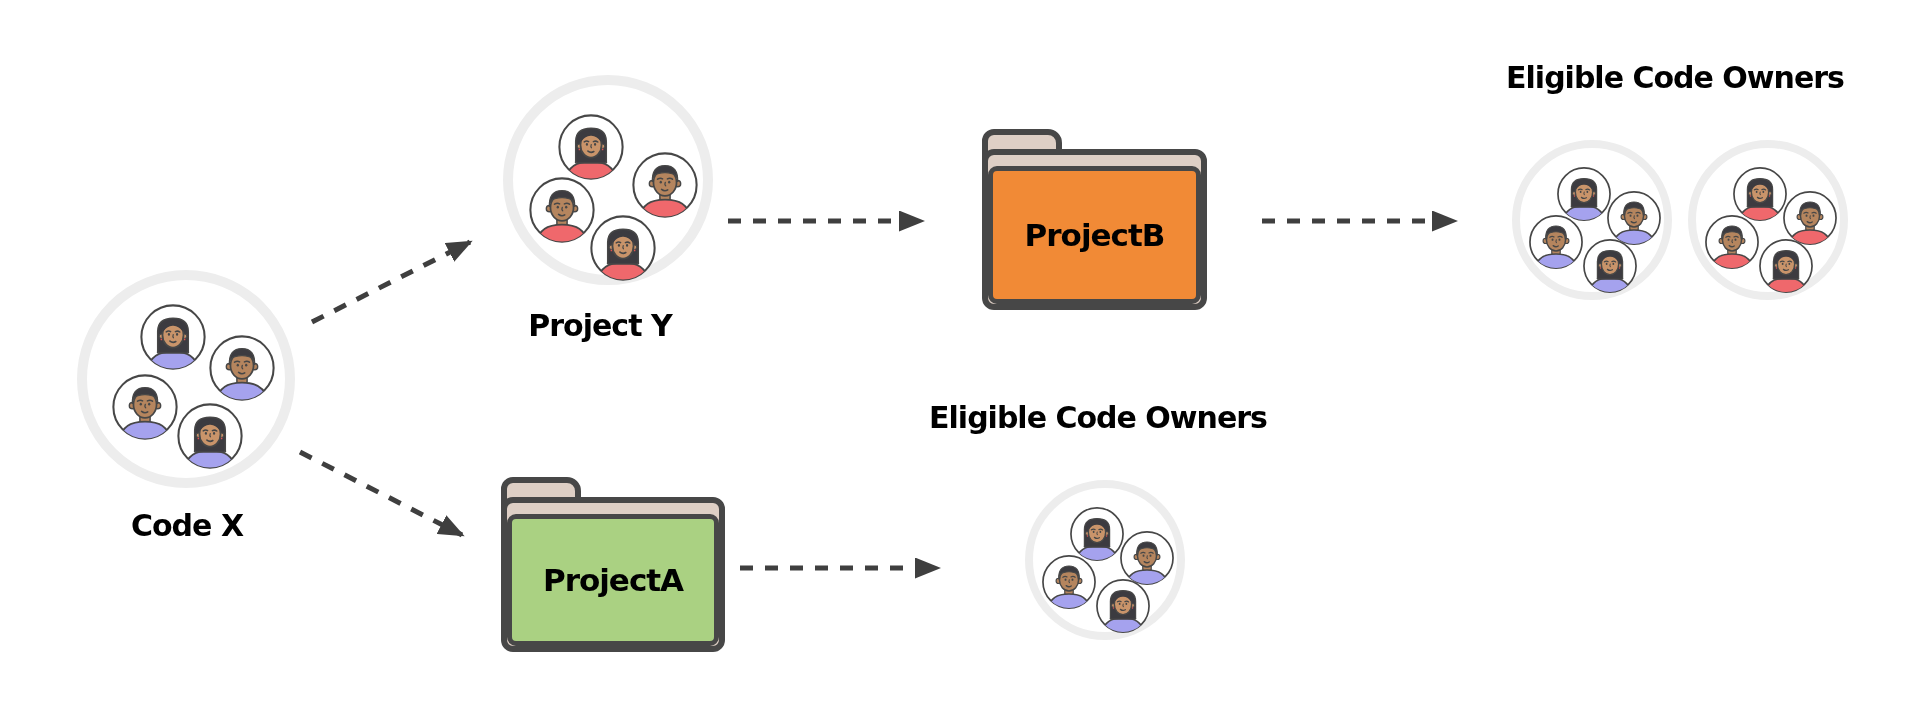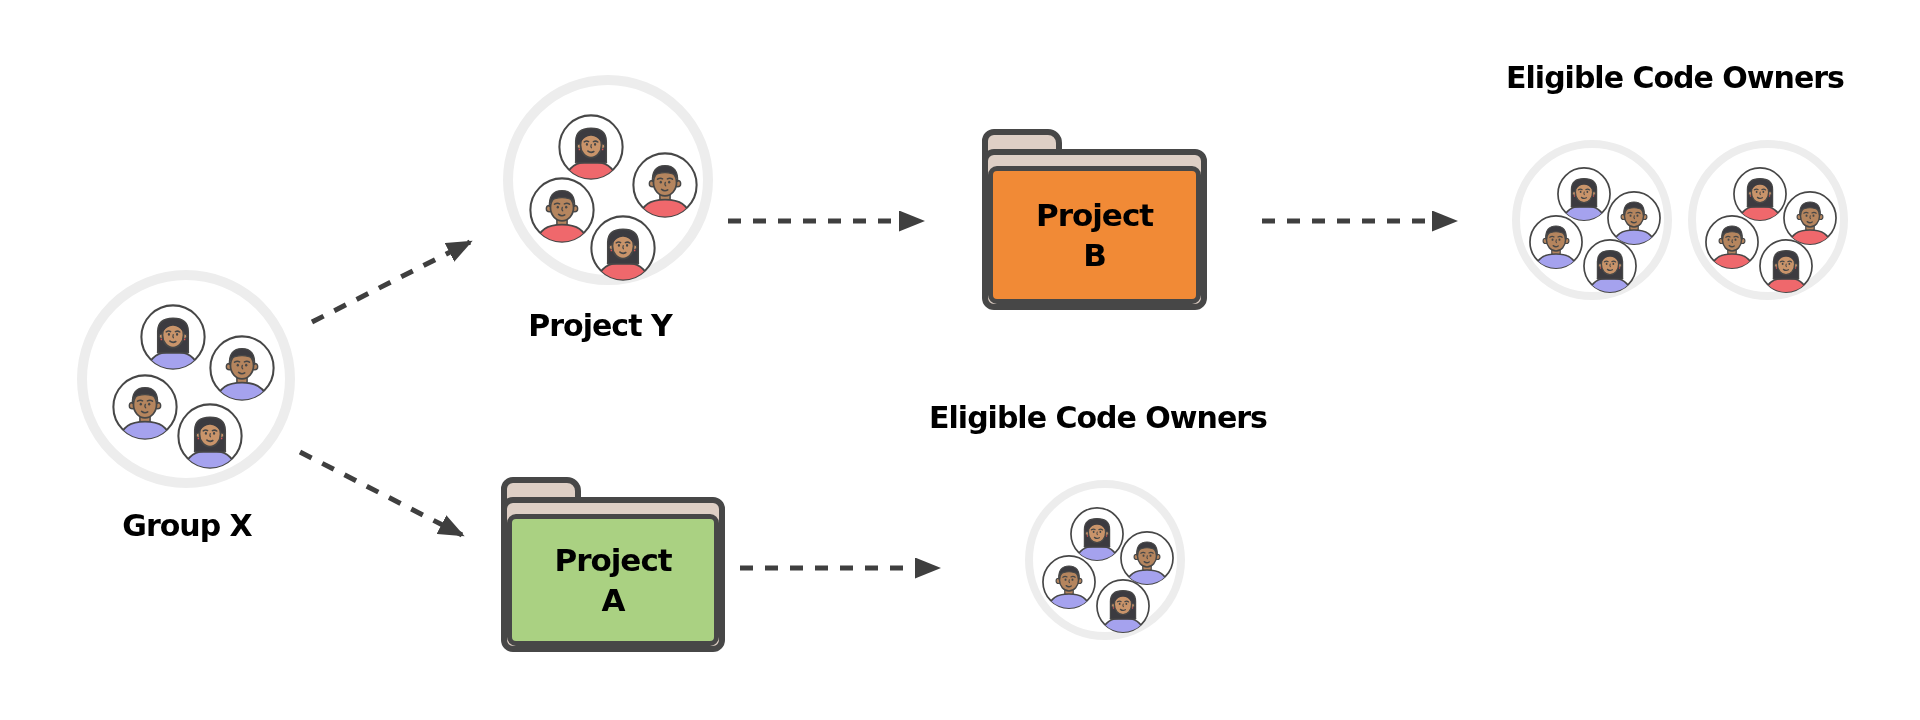--- a/index.html
+++ b/index.html
@@ -32,21 +32,21 @@
     position:absolute;left:0;top:20px;right:0;bottom:0;
     background:var(--tab,#decfc5);border:6px solid var(--ln,#474747);
     border-radius:12px;box-sizing:border-box;
   }
   .folder-front{
     position:absolute;left:6px;top:37px;right:6px;bottom:6px;
     background:var(--folder,#ccc);border:5px solid var(--ln,#474747);
     border-radius:9px;box-sizing:border-box;
     display:flex;flex-direction:column;align-items:center;justify-content:center;
   }
-  .folder-label{display:flex;flex-direction:column;align-items:center;line-height:1.3;
+  .folder-label{display:flex;flex-direction:row;align-items:center;line-height:1.3;
     font-size:31px;font-weight:800;letter-spacing:-1px;color:#000}
   .edges{position:absolute;left:0;top:0;pointer-events:none;color:var(--arrow,#3f3f3f)}
   .defs-hidden{position:absolute;width:0;height:0;overflow:hidden}
 </style>
 </head>
 <body style="--ln: #474747; --hair: #3c3b40; --ring: #ededed; --skin-man: #b5855e; --skin-woman: #c9946a; --earring: #e05252; --tab: #decfc5; --arrow: #3f3f3f; --label: #000000; --bg: #ffffff;">
 
 <svg class="defs-hidden" aria-hidden="true">
   <defs>
     <clipPath id="av-clip">
@@ -114,21 +114,21 @@
   <svg class="avatar man" style="left:121px;top:54px">
       <use href="#sym-avatar-man"></use>
     </svg>
   <svg class="avatar man" style="left:24px;top:93px">
       <use href="#sym-avatar-man"></use>
     </svg>
   <svg class="avatar woman" style="left:89px;top:122px">
       <use href="#sym-avatar-woman"></use>
     </svg>
 </div>
-<div class="lbl" style="left:37px;top:508px;width:300px">Group X</div>
+<div class="lbl" style="left:37px;top:508px;width:300px">Code X</div>
 
 <div class="cluster big" style="left: 503px; top: 75px; width: 210px; height: 210px; --shirt: #ef686c;">
   <svg class="avatar woman" style="left:44px;top:28px">
       <use href="#sym-avatar-woman"></use>
     </svg>
   <svg class="avatar man" style="left:118px;top:66px">
       <use href="#sym-avatar-man"></use>
     </svg>
   <svg class="avatar man" style="left:15px;top:91px">
       <use href="#sym-avatar-man"></use>

